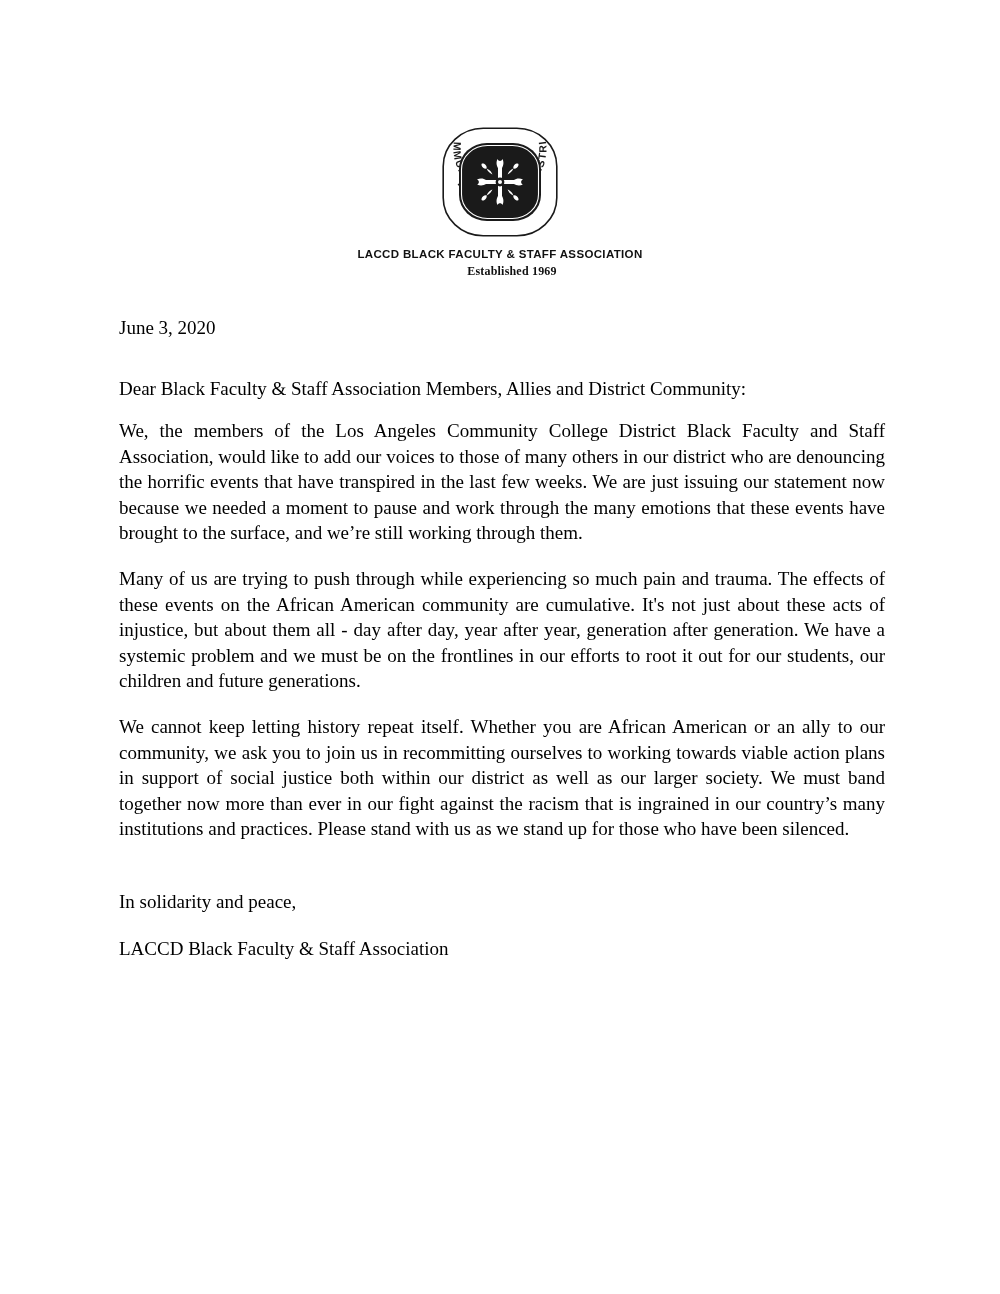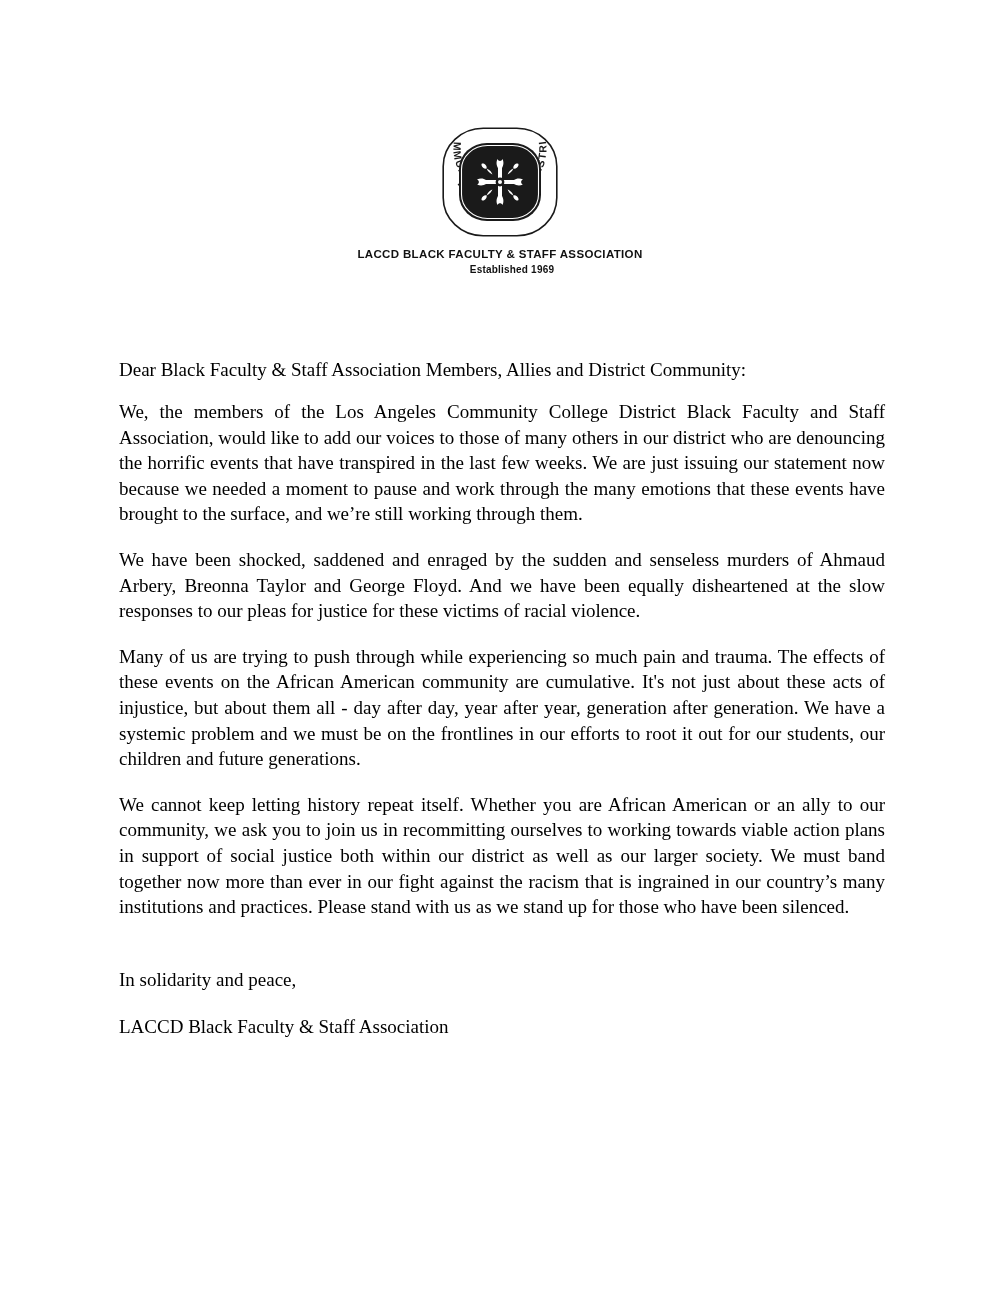--- a/index.html
+++ b/index.html
@@ -46,23 +46,23 @@
     font-family: "Liberation Sans", "DejaVu Sans", sans-serif;
     font-weight: bold;
     font-size: 11.5px;
     letter-spacing: 0.35px;
     color: #111111;
     line-height: 1.25;
     white-space: nowrap;
   }
   .org-est {
     margin-top: 3px;
-    font-family: Liberation Sans, sans-serif;
+    font-family: Liberation Serif, serif;
     font-weight: bold;
-    font-size: 10px;
+    font-size: 12px;
     letter-spacing: 0.2px;
     color: #111111;
     line-height: 1.25;
     padding-left: 24px;
   }
 
   
   .letter {
     position: absolute;
     left: 119px;
@@ -178,26 +178,26 @@
       </svg>
     </div>
 
     <div class="org-name">LACCD BLACK FACULTY &amp; STAFF ASSOCIATION</div>
 
     <div class="org-est">Established 1969</div>
   </div>
 
   <div class="letter">
 
+    <div class="date">June 3, 2020</div>
 
     <div class="salutation">Dear Black Faculty &amp; Staff Association Members, Allies and District Community:</div>
 
     <p class="para">We, the members of the Los Angeles Community College District Black Faculty and Staff Association, would like to add our voices to those of many others in our district who are denouncing the horrific events that have transpired in the last few weeks.  We are just issuing our statement now because we needed a moment to pause and work through the many emotions that these events have brought to the surface, and we’re still working through them.</p>
 
-    <p class="para">We have been shocked, saddened and enraged by the sudden and senseless murders of Ahmaud Arbery, Breonna Taylor and George Floyd.  And we have been equally disheartened at the slow responses to our pleas for justice for these victims of racial violence.</p>
 
     <p class="para">Many of us are trying to push through while experiencing so much pain and trauma.  The effects of these events on the African American community are cumulative.  It's not just about these acts of injustice, but about them all - day after day, year after year, generation after generation.   We have a systemic problem and we must be on the frontlines in our efforts to root it out for our students, our children and future generations.</p>
 
     <p class="para">We cannot keep letting history repeat itself.  Whether you are African American or an ally to our community, we ask you to join us in recommitting ourselves to working towards viable action plans in support of social justice both within our district as well as our larger society.  We must band together now more than ever in our fight against the racism that is ingrained in our country’s many institutions and practices.  Please stand with us as we stand up for those who have been silenced.</p>
 
     <div class="closing">In solidarity and peace,</div>
 
     <div class="signature">LACCD Black Faculty &amp; Staff Association</div>
   </div>
 

